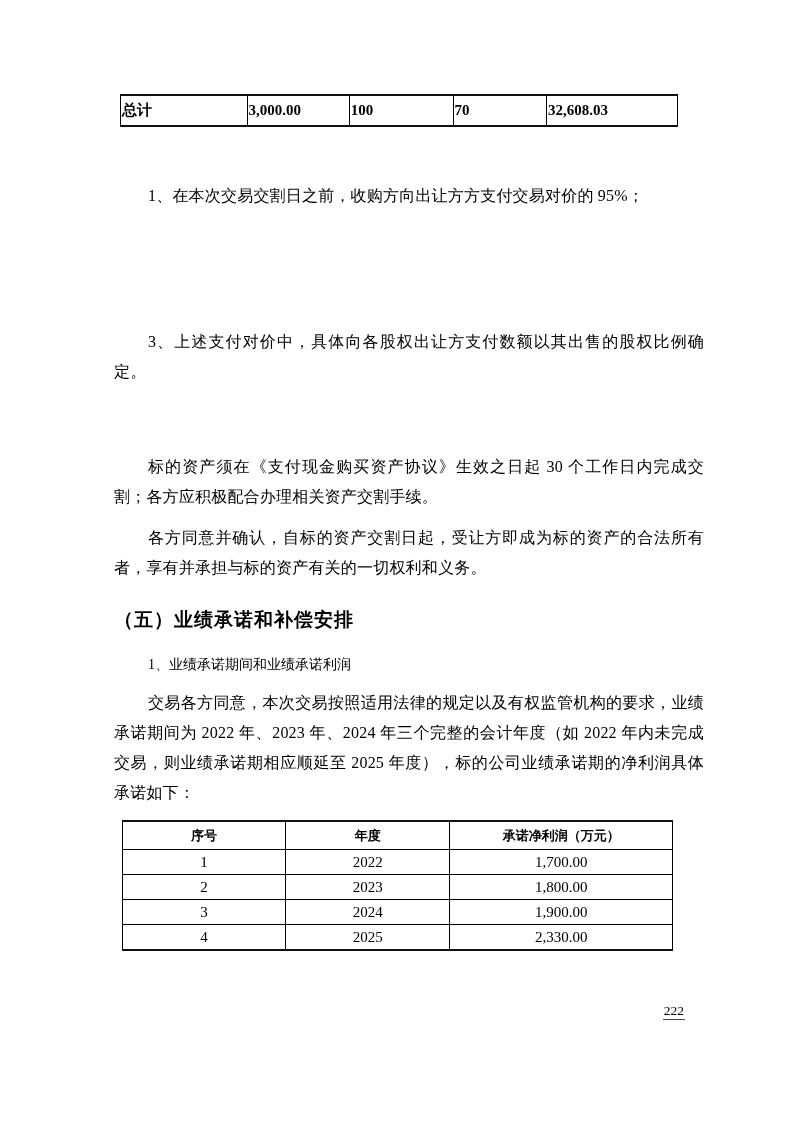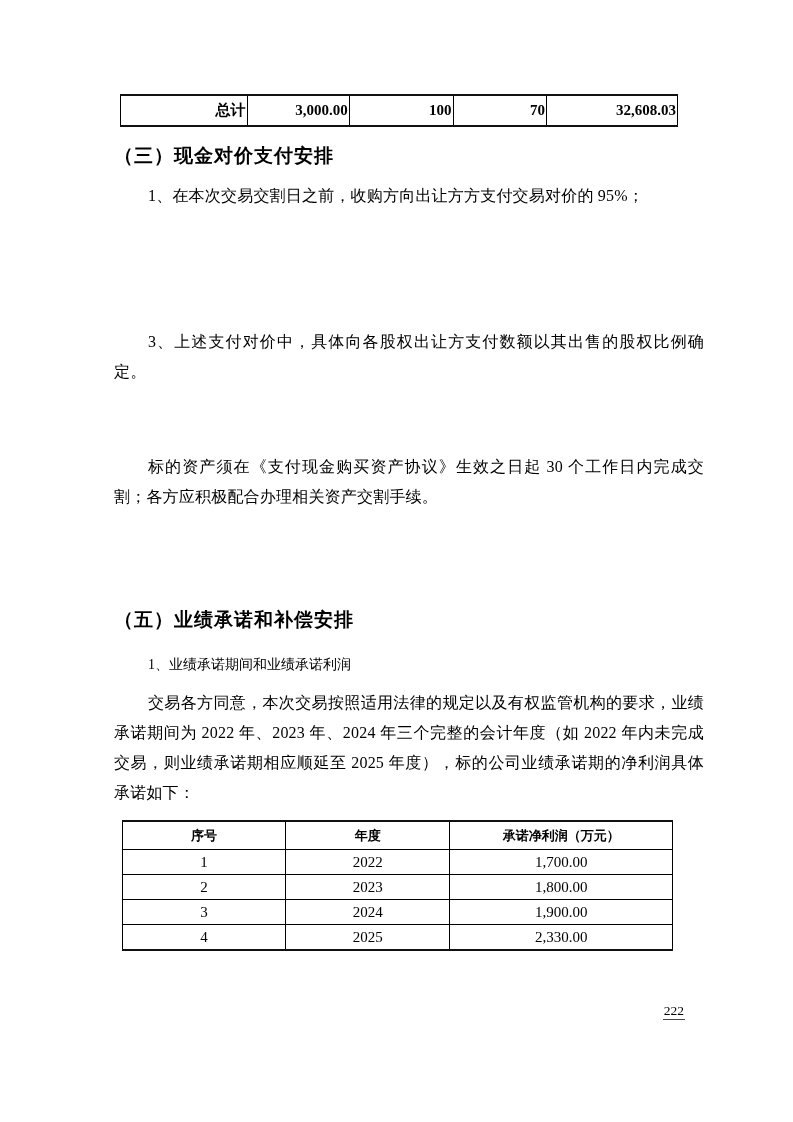--- a/index.html
+++ b/index.html
@@ -40,21 +40,21 @@
   
   table { border-collapse:collapse; table-layout:fixed; }
   .summary-table {
     left:120px; top:94px; width:558px;
     border-top:2.5px solid #111;
     border-bottom:2.5px solid #111;
   }
   .summary-table td {
     border:1px solid #000;
     border-top:none; border-bottom:none;
-    text-align:right; vertical-align:middle;
+    text-align:left; vertical-align:middle;
     height:27px;
     font-size:15px; font-weight:bold;
   }
   .summary-table .c1{width:22.8%}
   .summary-table .c2{width:18.3%}
   .summary-table .c3{width:18.6%}
   .summary-table .c4{width:16.7%}
   .summary-table .c5{width:23.6%}
 
   
@@ -92,25 +92,25 @@
         <tr>
       <td class="c1">总计</td>
       <td class="c2">3,000.00</td>
       <td class="c3">100</td>
       <td class="c4">70</td>
       <td class="c5">32,608.03</td>
     </tr>
   </tbody>
     </table>
 
-  <div class="abs heading" style="top:143px">（三）现金对价支付安排</div>
   <div class="abs para" style="top:181px">1、在本次交易交割日之前，收购方向出让方方支付交易对价的 95%；</div>
   <div class="abs para" style="top:327px">3、上述支付对价中，具体向各股权出让方支付数额以其出售的股权比例确定。</div>
 
   <div class="abs para" style="top:452px">标的资产须在《支付现金购买资产协议》生效之日起 30 个工作日内完成交割；各方应积极配合办理相关资产交割手续。</div>
+  <div class="abs para" style="top:523px">各方同意并确认，自标的资产交割日起，受让方即成为标的资产的合法所有者，享有并承担与标的资产有关的一切权利和义务。</div>
 
   <div class="abs heading" style="top:607px">（五）业绩承诺和补偿安排</div>
   <div class="abs subheading" style="top:650px">1、业绩承诺期间和业绩承诺利润</div>
   <div class="abs para" style="top:688px">交易各方同意，本次交易按照适用法律的规定以及有权监管机构的要求，业绩承诺期间为 2022 年、2023 年、2024 年三个完整的会计年度（如 2022 年内未完成交易，则业绩承诺期相应顺延至 2025 年度），标的公司业绩承诺期的净利润具体承诺如下：</div>
 
   <table class="abs profit-table">
     <thead>
       <tr>
         <th class="c1">序号</th>
         <th class="c2">年度</th>

